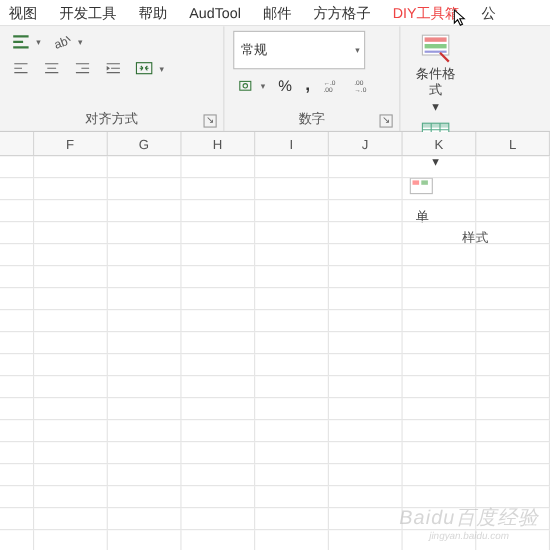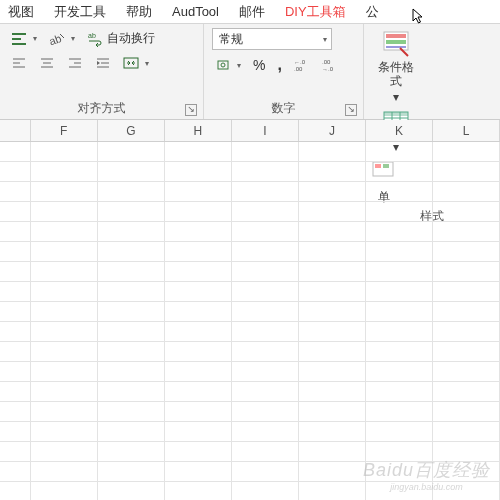--- a/index.html
+++ b/index.html
@@ -60,21 +60,21 @@
   .btn { display: inline-flex; align-items: center; gap: 4px; padding: 2px 3px; cursor: pointer; color: #333; }
   .btn .caret { font-size: 8px; color: #666; margin-left: 2px; }
   .icon-slot { display: inline-flex; width: 16px; height: 16px; align-items: center; justify-content: center; }
   .bigbtn {
     display: flex; flex-direction: column; align-items: center; justify-content: center;
     width: 48px; gap: 2px; cursor: pointer; font-size: 12px; line-height: 14px;
     text-align: center; padding: 2px 2px;
   }
   .bigbtn .bigicon { width: 28px; height: 28px; display: flex; align-items: center; justify-content: center; }
   .combo {
-    width: 120px; height: 22px; border: 1px solid #bbb; background: #fff;
+    width: 120px; height: 35px; border: 1px solid #bbb; background: #fff;
     display: flex; align-items: center; justify-content: space-between;
     padding: 0 4px 0 6px; font-size: 12px; color: #333;
   }
   .combo .caret { font-size: 8px; color: #666; }
   .grid-area { position: relative; }
   .col-headers {
     display: flex; height: 22px; background: #f7f7f7; border-bottom: 1px solid #cfcfcf;
   }
   .col-headers .ch {
     width: 72px; border-right: 1px solid #d6d6d6; text-align: center;
@@ -104,20 +104,21 @@
 </style>
 </head>
 <body>
 
 <div class="tabbar">
   <span class="tab">视图</span>
   <span class="tab">开发工具</span>
   <span class="tab">帮助</span>
   <span class="tab">AudTool</span>
   <span class="tab">邮件</span>
+  <span class="tab">方方格子</span>
   <span class="tab green">DIY工具箱</span>
   <span class="tab">公</span>
 </div>
 
 <span class="cursor-arrow">
   <svg width="14" height="16" viewBox="0 0 14 16">
       <path d="M1 1 L1 13 L4 10 L6.5 15 L8.5 14 L6 9 L10 9 Z" fill="#fff" stroke="#000" stroke-width="1"></path>
     </svg>
 </span>
 
@@ -137,29 +138,20 @@
             <span class="caret">▾</span>
         </span>
         <span class="btn">
           <span class="icon-slot">
             <svg width="16" height="16">
                 <text x="0" y="12" font-size="11" fill="#555" transform="rotate(-20 8 8)">ab</text>
                 <path d="M11 3 L15 7" stroke="#555" stroke-width="1"></path>
               </svg>
           </span>
             <span class="caret">▾</span>
-        </span>
-        <span class="btn">
-          <span class="icon-slot">
-            <svg width="16" height="16">
-                <text x="1" y="7" font-size="7" fill="#2a6b2f">ab</text>
-                <path d="M2 10 L12 10 Q14 10 14 12 Q14 14 12 14 L9 14 M9 14 L11 12 M9 14 L11 16" fill="none" stroke="#2a6b2f" stroke-width="1"></path>
-              </svg>
-          </span>
-          <span>自动换行</span>
         </span>
       </div>
       <div class="row">
         <span class="btn">
           <span class="icon-slot">
               <svg width="14" height="14">
                 <line x1="1" y1="3" x2="13" y2="3" stroke="#666"></line>
                 <line x1="1" y1="7" x2="8" y2="7" stroke="#666"></line>
                 <line x1="1" y1="11" x2="13" y2="11" stroke="#666"></line>
               </svg>

